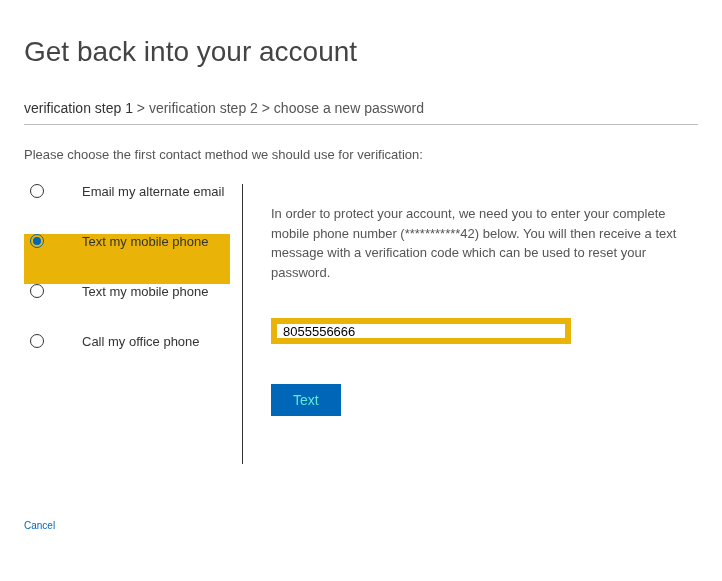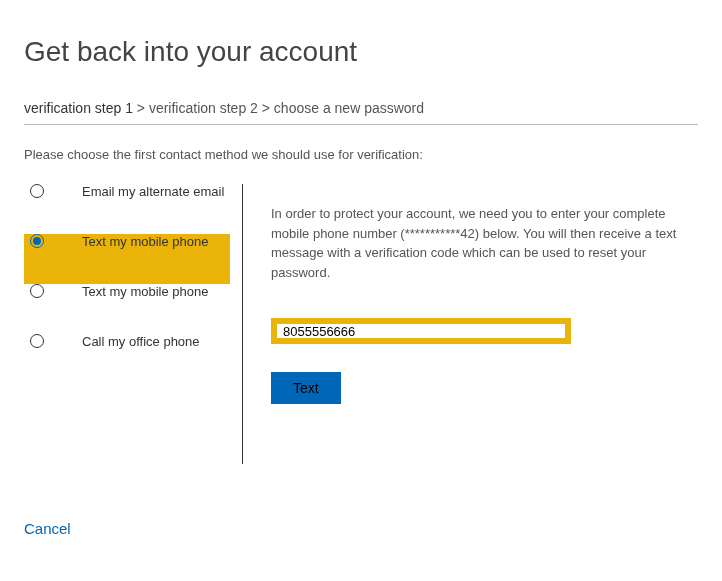--- a/index.html
+++ b/index.html
@@ -79,34 +79,34 @@
     .phone-input {
       width: 300px;
       height: 26px;
       padding: 2px 6px;
       font-size: 13px;
       border: 6px solid #eab308;
       outline: none;
       font-family: inherit;
     }
     .action-button {
-      margin-top: 28px;
+      margin-top: 40px;
       background: #0067b8;
-      color: #000000;
+      color: #5eead4;
       border: none;
       font-size: 14px;
       padding: 8px 22px;
       cursor: pointer;
       font-family: inherit;
     }
     .cancel-link {
       display: inline-block;
       margin-top: 56px;
       color: #0067b8;
-      font-size: 15px;
+      font-size: 10px;
       text-decoration: none;
       cursor: pointer;
     }
   </style>
 </head>
 <body>
 
 
 
 <h1 class="page-title">Get back into your account</h1>

